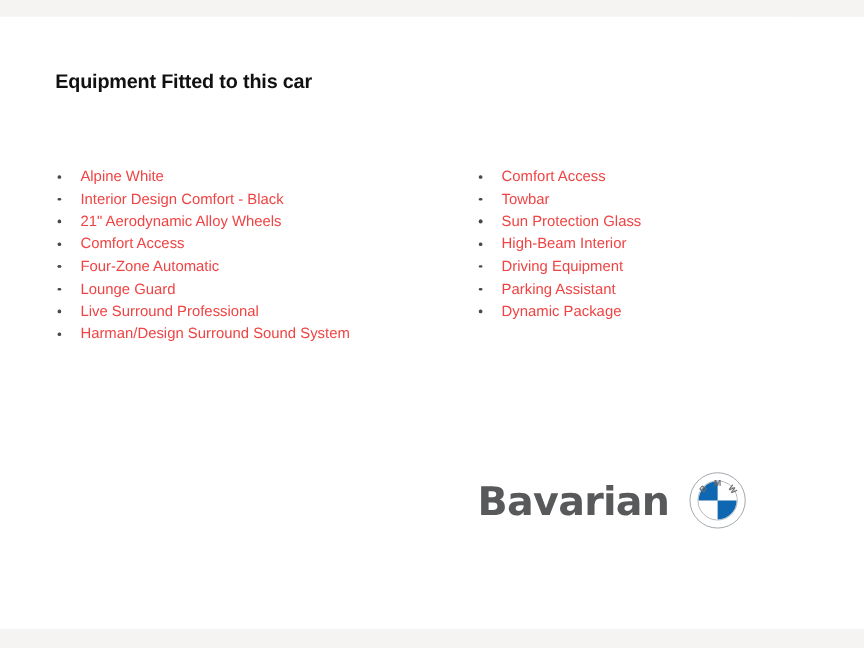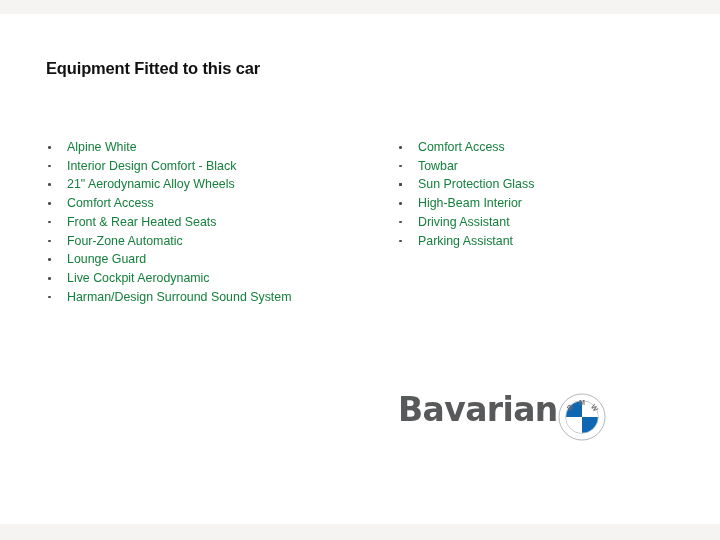--- a/index.html
+++ b/index.html
@@ -75,38 +75,39 @@
   .equip-list {
     list-style: none;
     margin: 0;
     padding: 0;
   }
   .equip-item {
     position: relative;
     padding-left: 19px;
     font-size: 12.4px;
     line-height: 18.7px;
-    color: #15803d;
+    color: #ef4444;
     white-space: nowrap;
   }
   .equip-item .bullet {
     position: absolute;
     left: 0px;
     top: 8px;
     width: 2.6px;
     height: 2.6px;
     background: #4a4a4a;
     border-radius: 50%;
   }
   .brand {
     position: absolute;
     left: 398px;
     top: 379px;
     display: flex;
-    align-items: flex-start;
+    align-items: center;
+    gap: 16px;
   }
   .brand-wordmark {
     font-family: "DejaVu Sans", sans-serif;
     font-size: 33px;
     font-weight: bold;
     color: #58595b;
     letter-spacing: -0.6px;
     line-height: 1;
   }
   .brand-roundel {
@@ -127,37 +128,38 @@
     <div class="page-title">Equipment Fitted to this car</div>
 
     <div class="columns">
 
       <div class="equip-col left">
         <ul class="equip-list" id="left-list">
             <li class="equip-item"><span class="bullet"></span><span>Alpine White</span></li>
             <li class="equip-item"><span class="bullet"></span><span>Interior Design Comfort - Black</span></li>
             <li class="equip-item"><span class="bullet"></span><span>21" Aerodynamic Alloy Wheels</span></li>
             <li class="equip-item"><span class="bullet"></span><span>Comfort Access</span></li>
-            <li class="equip-item"><span class="bullet"></span><span>Front &amp; Rear Heated Seats</span></li>
+            <li class="equip-item"><span class="bullet"></span></li>
             <li class="equip-item"><span class="bullet"></span><span>Four-Zone Automatic</span></li>
             <li class="equip-item"><span class="bullet"></span><span>Lounge Guard</span></li>
-            <li class="equip-item"><span class="bullet"></span><span>Live Cockpit Aerodynamic</span></li>
+            <li class="equip-item"><span class="bullet"></span><span>Live Surround Professional</span></li>
             <li class="equip-item"><span class="bullet"></span><span>Harman/Design Surround Sound System</span></li>
           </ul>
       </div>
 
       <div class="equip-col right">
         <ul class="equip-list" id="right-list">
             <li class="equip-item"><span class="bullet"></span><span>Comfort Access</span></li>
             <li class="equip-item"><span class="bullet"></span><span>Towbar</span></li>
             <li class="equip-item"><span class="bullet"></span></li>
             <li class="equip-item"><span class="bullet"></span><span>Sun Protection Glass</span></li>
             <li class="equip-item"><span class="bullet"></span><span>High-Beam Interior</span></li>
-            <li class="equip-item"><span class="bullet"></span><span>Driving Assistant</span></li>
+            <li class="equip-item"><span class="bullet"></span><span>Driving Equipment</span></li>
             <li class="equip-item"><span class="bullet"></span><span>Parking Assistant</span></li>
+            <li class="equip-item"><span class="bullet"></span><span>Dynamic Package</span></li>
           </ul>
       </div>
 
     </div>
 
     <div class="brand">
       <div class="brand-wordmark">Bavarian</div>
 
       <svg class="brand-roundel" viewBox="0 0 100 100">
         <defs>

